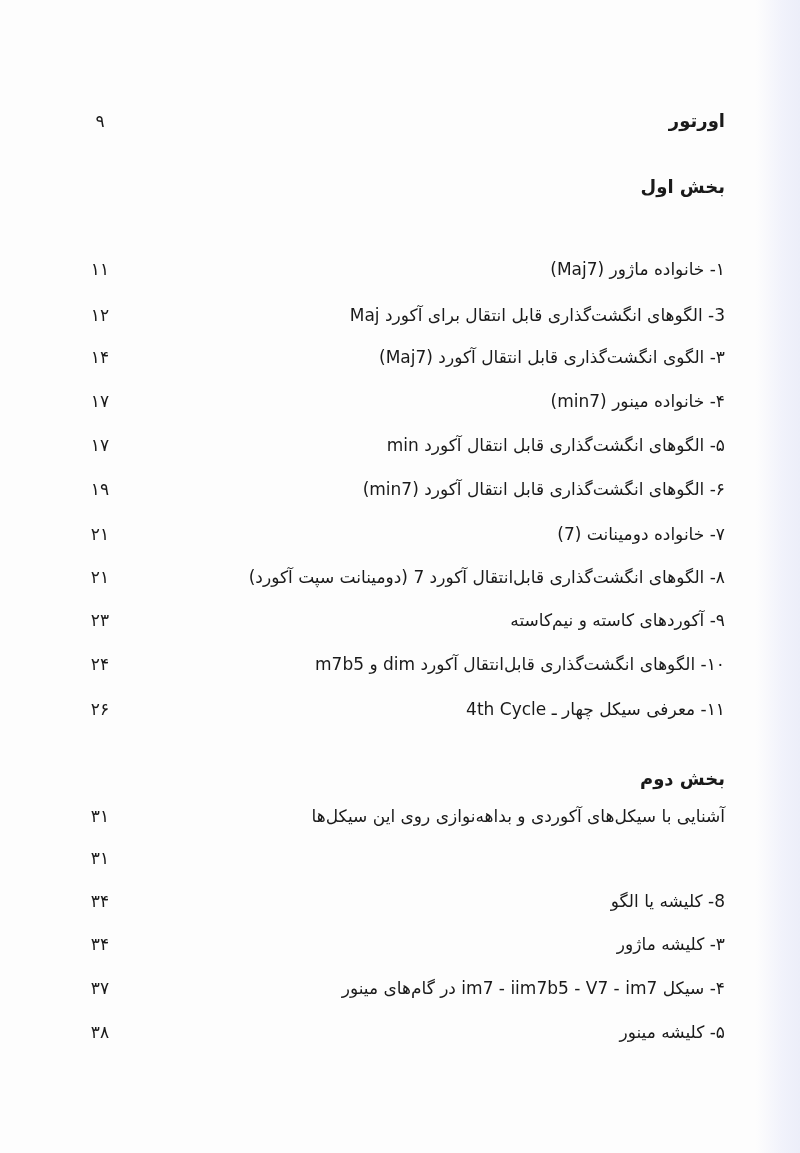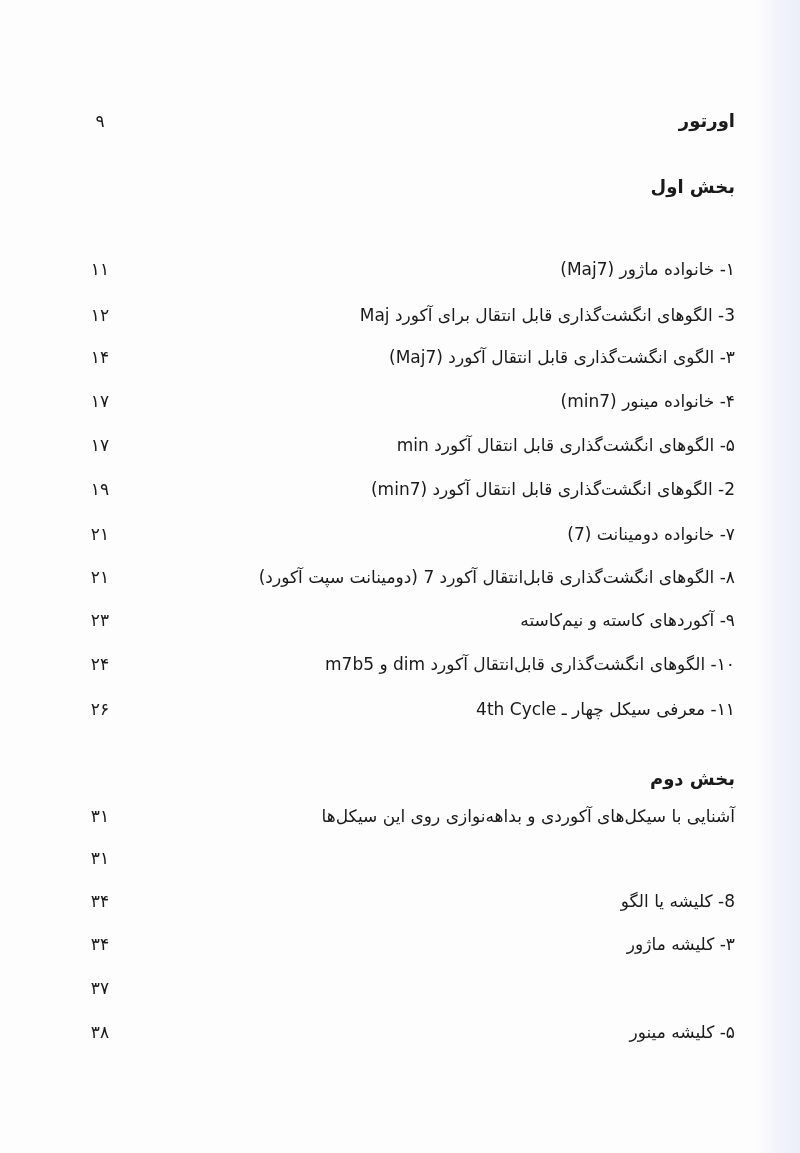--- a/index.html
+++ b/index.html
@@ -30,21 +30,21 @@
       height: 1153px;
     }
     .row {
       position: absolute;
       left: 0;
       width: 800px;
       height: 34px;
     }
     .row .title {
       position: absolute;
-      right: 65px;
+      right: 75px;
       top: 0;
       direction: rtl;
       text-align: right;
       white-space: nowrap;
       font-size: 17px;
       line-height: 34px;
     }
     .row .page {
       position: absolute;
       left: 70px;
@@ -96,21 +96,21 @@
     <span class="title">۴- خانواده مینور (min7)</span>
     <span class="page">۱۷</span>
   </div>
 
   <div class="row" style="top:428px">
     <span class="title">۵- الگوهای انگشت‌گذاری قابل انتقال آکورد min</span>
     <span class="page">۱۷</span>
   </div>
 
   <div class="row" style="top:472px">
-    <span class="title">2- الگوهای انگشت‌گذاری قابل انتقال آکورد (min7)</span>
+    <span class="title">۶- الگوهای انگشت‌گذاری قابل انتقال آکورد (min7)</span>
     <span class="page">۱۹</span>
   </div>
 
   <div class="row" style="top:517px">
     <span class="title">۷- خانواده دومینانت  (7)</span>
     <span class="page">۲۱</span>
   </div>
 
   <div class="row" style="top:560px">
     <span class="title">۸- الگوهای انگشت‌گذاری قابل‌انتقال آکورد 7 (دومینانت سپت آکورد)</span>
@@ -149,20 +149,21 @@
     <span class="title">8- کلیشه یا الگو</span>
     <span class="page">۳۴</span>
   </div>
 
   <div class="row" style="top:927px">
     <span class="title">۳- کلیشه ماژور</span>
     <span class="page">۳۴</span>
   </div>
 
   <div class="row" style="top:971px">
+    <span class="title">۴-  سیکل im7 - iim7b5 - V7 - im7  در گام‌های مینور</span>
     <span class="page">۳۷</span>
   </div>
 
   <div class="row" style="top:1015px">
     <span class="title">۵- کلیشه مینور</span>
     <span class="page">۳۸</span>
   </div>
 
 </div>
 

